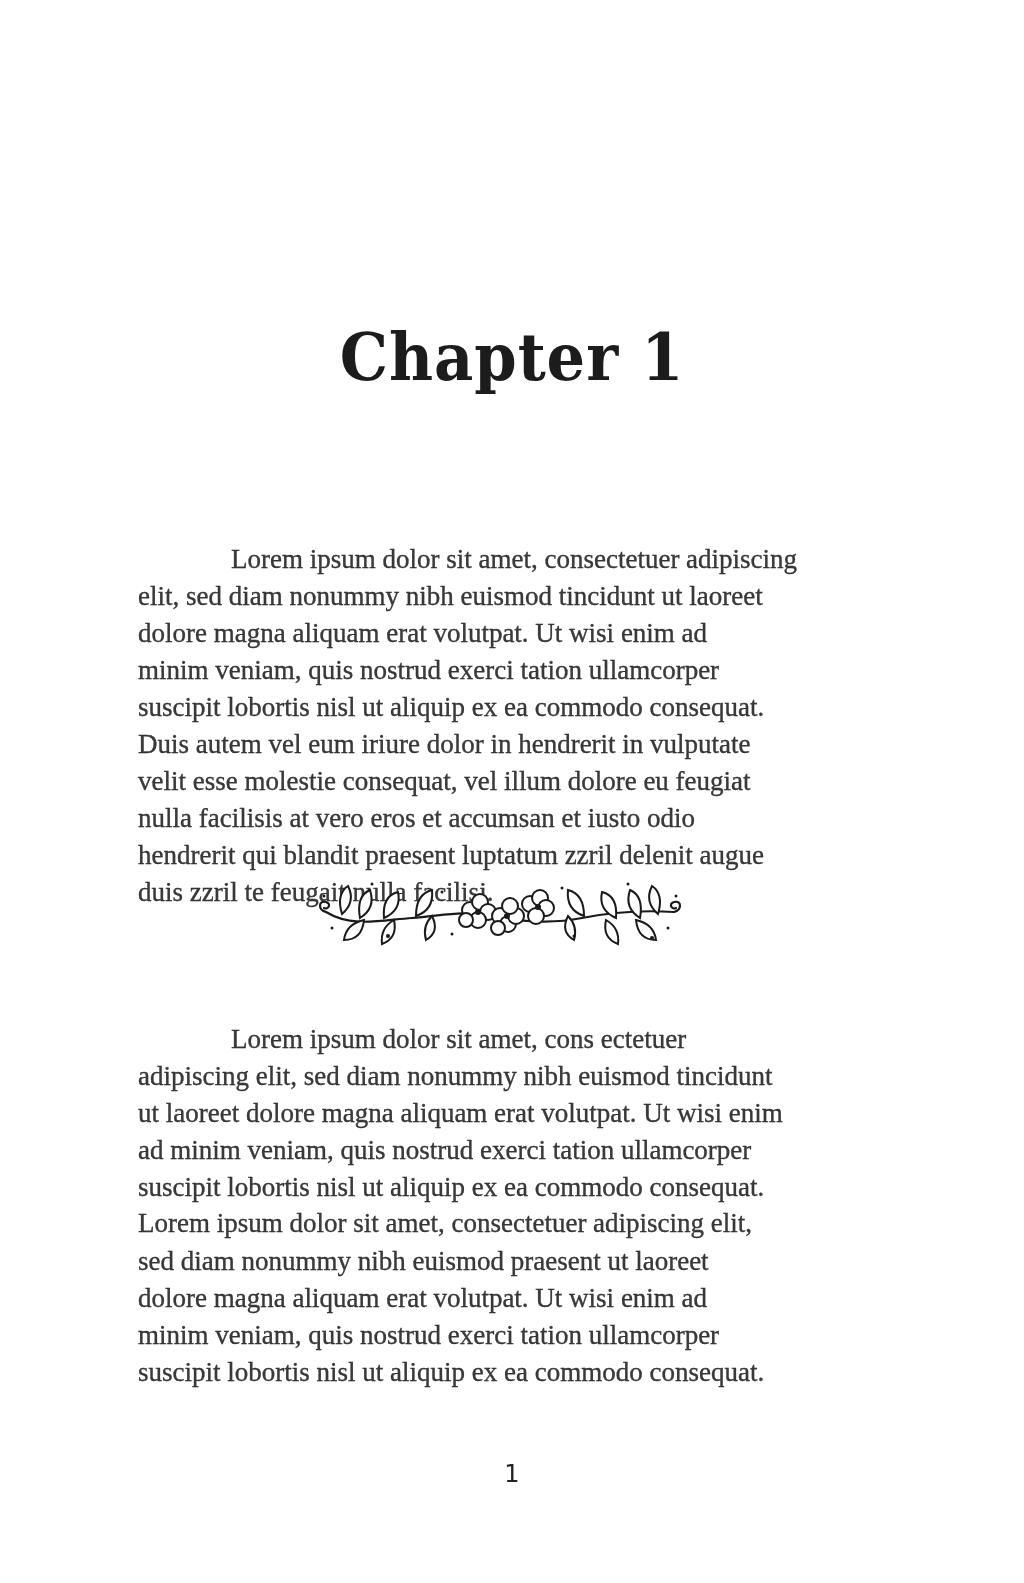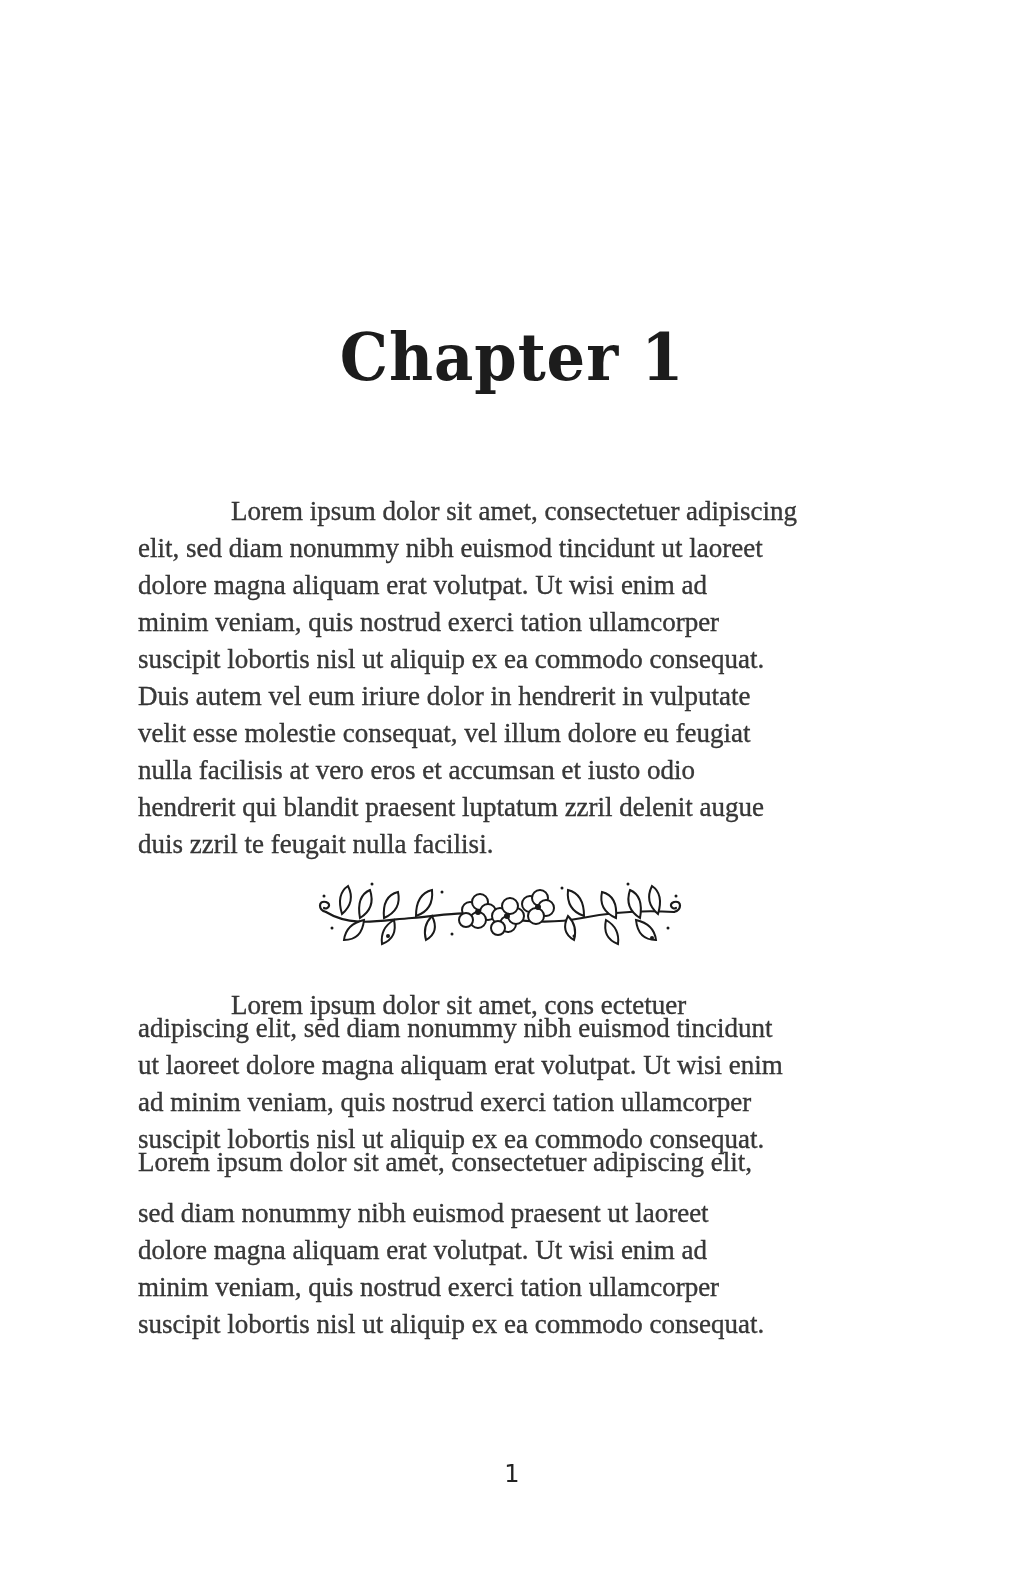--- a/index.html
+++ b/index.html
@@ -16,21 +16,21 @@
     line-height: 90px;
     transform: scaleX(0.92);
   }
   .para {
     position: absolute; left: 138px; width: 770px;
     font-family: "Liberation Serif", serif;
     font-size: 27px;
     color: #3a3a3a;
     -webkit-text-stroke: 0.3px #222;
   }
-  .line { position: absolute; left: 0; white-space: nowrap; height: 37px; line-height: 37px; }
+  .line { position: absolute; left: 0; white-space: nowrap; height: 37px; line-height: 37px; margin-top: 48px; }
   .line.indent { left: 93px; }
   .ornament { position: absolute; left: 312px; top: 876px; width: 376px; height: 72px; }
   .page-number {
     position: absolute; left: 0; width: 1024px; top: 1460px;
     text-align: center;
     font-family: "DejaVu Sans", sans-serif;
     font-size: 24px; color: #222;
   }
 </style>
 </head>
@@ -104,26 +104,26 @@
         <circle cx="250" cy="12" r="1.5"></circle>
         <circle cx="262" cy="60" r="1.5"></circle>
       <circle cx="316" cy="8" r="1.5"></circle>
         <circle cx="340" cy="62" r="2"></circle>
         <circle cx="364" cy="20" r="1.5"></circle>
         <circle cx="356" cy="52" r="1.5"></circle>
     </g>
   </svg>
 
   <div class="para" style="top:973px;">
-    <div class="line indent" style="top:14px">Lorem ipsum dolor sit amet, cons ectetuer</div>
+    <div class="line indent" style="top:0px">Lorem ipsum dolor sit amet, cons ectetuer</div>
     <div class="line" style="top:37px">adipiscing elit, sed diam nonummy nibh euismod tincidunt</div>
     <div class="line" style="top:74px">ut laoreet dolore magna aliquam erat volutpat. Ut wisi enim</div>
     <div class="line" style="top:111px">ad minim veniam, quis nostrud exerci tation ullamcorper</div>
     <div class="line" style="top:148px">suscipit lobortis nisl ut aliquip ex ea commodo consequat.</div>
-    <div class="line" style="top:171px">Lorem ipsum dolor sit amet, consectetuer adipiscing elit,</div>
+    <div class="line" style="top:184px">Lorem ipsum dolor sit amet, consectetuer adipiscing elit,</div>
     <div class="line" style="top:222px">sed diam nonummy nibh euismod praesent ut laoreet</div>
     <div class="line" style="top:259px">dolore magna aliquam erat volutpat. Ut wisi enim ad</div>
     <div class="line" style="top:296px">minim veniam, quis nostrud exerci tation ullamcorper</div>
     <div class="line" style="top:333px">suscipit lobortis nisl ut aliquip ex ea commodo consequat.</div>
   </div>
 
   <div class="page-number">1</div>
 
 </div>
 

